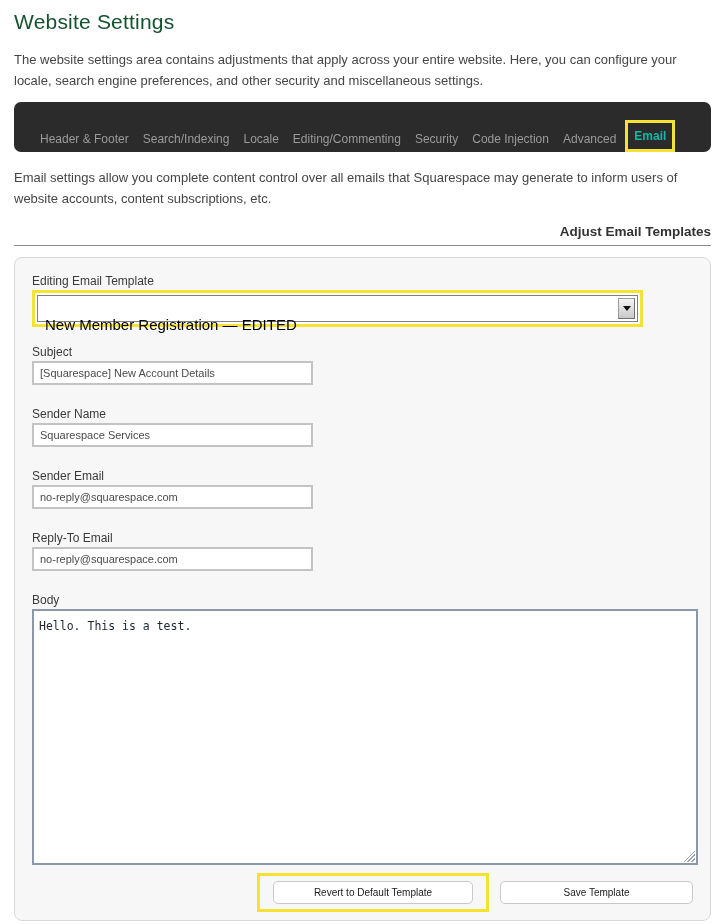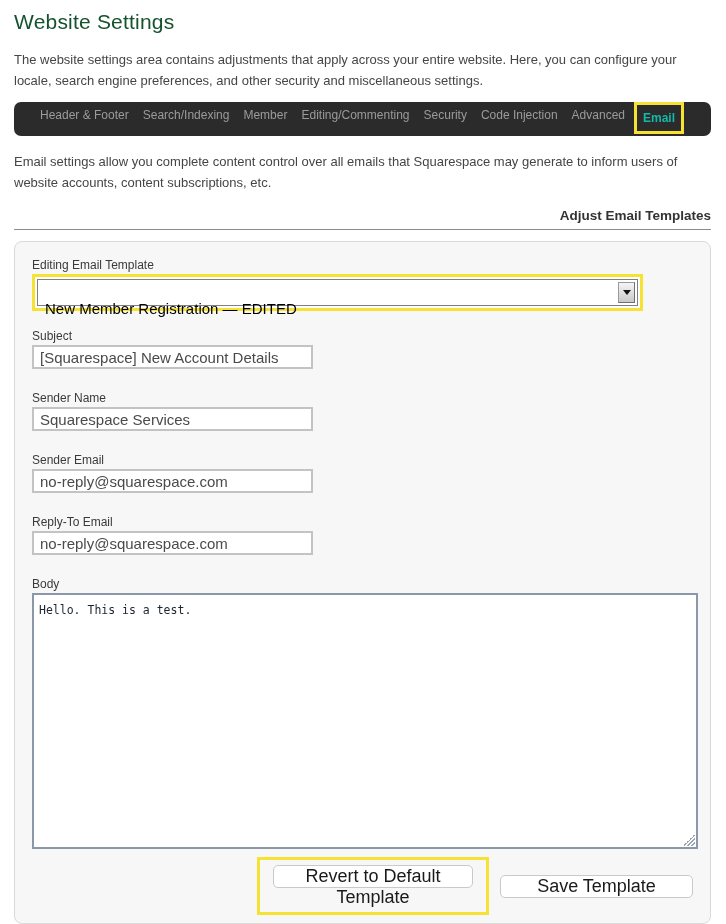--- a/index.html
+++ b/index.html
@@ -19,22 +19,22 @@
   .intro-text, .email-desc {
     margin-top: 15px;
     font-size: 13px; line-height: 21px; color: #454545;
   }
 
   
   .settings-nav {
     margin-top: 11px;
     background: #2b2b2b;
     border-radius: 7px;
-    height: 34px;
-    display: flex; align-items: flex-start;
+    height: 50px;
+    display: flex; align-items: flex-end;
     padding: 0 10px 0 19px;
     gap: 0;
   }
   .nav-tab {
     font-size: 12px; color: #9b9b9b;
     padding: 6px 7px;
     white-space: nowrap;
     cursor: pointer;
   }
   .nav-tab-active-wrap {
@@ -104,21 +104,21 @@
     border-right: 4px solid transparent;
     border-top: 5px solid #111;
   }
 
   .field { margin-bottom: 22px; }
   .text-input {
     width: 281px; height: 24px;
     border: 2px solid #c3c3c3;
     background: #fff;
     font-family: "Liberation Sans", sans-serif;
-    font-size: 15px; color: #4a4a4a;
+    font-size: 11px; color: #4a4a4a;
     padding: 0 6px;
     outline: none;
     border-radius: 0;
   }
 
   .body-field { margin-bottom: 0; }
   .textarea-wrap { position: relative; width: 666px; }
   .body-textarea {
     display: block;
     width: 666px; height: 256px;
@@ -146,21 +146,21 @@
     margin-top: 8px;
     display: flex; align-items: center; justify-content: flex-end;
     padding-right: 0;
   }
   .btn {
     height: 23px;
     background: #fff;
     border: 1px solid #c9c9c9;
     border-radius: 5px;
     font-family: "Liberation Sans", sans-serif;
-    font-size: 18px; color: #1a1a1a;
+    font-size: 10px; color: #1a1a1a;
     cursor: pointer;
   }
   .revert-highlight {
     border: 3px solid var(--hl);
     padding: 5px 13px;
     margin-right: 11px;
   }
   .btn-revert { width: 200px; }
   .btn-save { width: 193px; }
 </style>
@@ -169,21 +169,21 @@
 
 <div class="page">
 
   <h1 class="page-title">Website Settings</h1>
 
   <p class="intro-text">The website settings area contains adjustments that apply across your entire website. Here, you can configure your locale, search engine preferences, and other security and miscellaneous settings.</p>
 
   <nav class="settings-nav">
     <div class="nav-tab">Header &amp; Footer</div>
     <div class="nav-tab">Search/Indexing</div>
-    <div class="nav-tab">Member</div>
+    <div class="nav-tab">Locale</div>
     <div class="nav-tab">Editing/Commenting</div>
     <div class="nav-tab">Security</div>
     <div class="nav-tab">Code Injection</div>
     <div class="nav-tab">Advanced</div>
     <div class="nav-tab-active-wrap">
       <div class="nav-tab">Email</div>
     </div>
   </nav>
 
   <p class="email-desc">Email settings allow you complete content control over all emails that Squarespace may generate to inform users of website accounts, content subscriptions, etc.</p>

